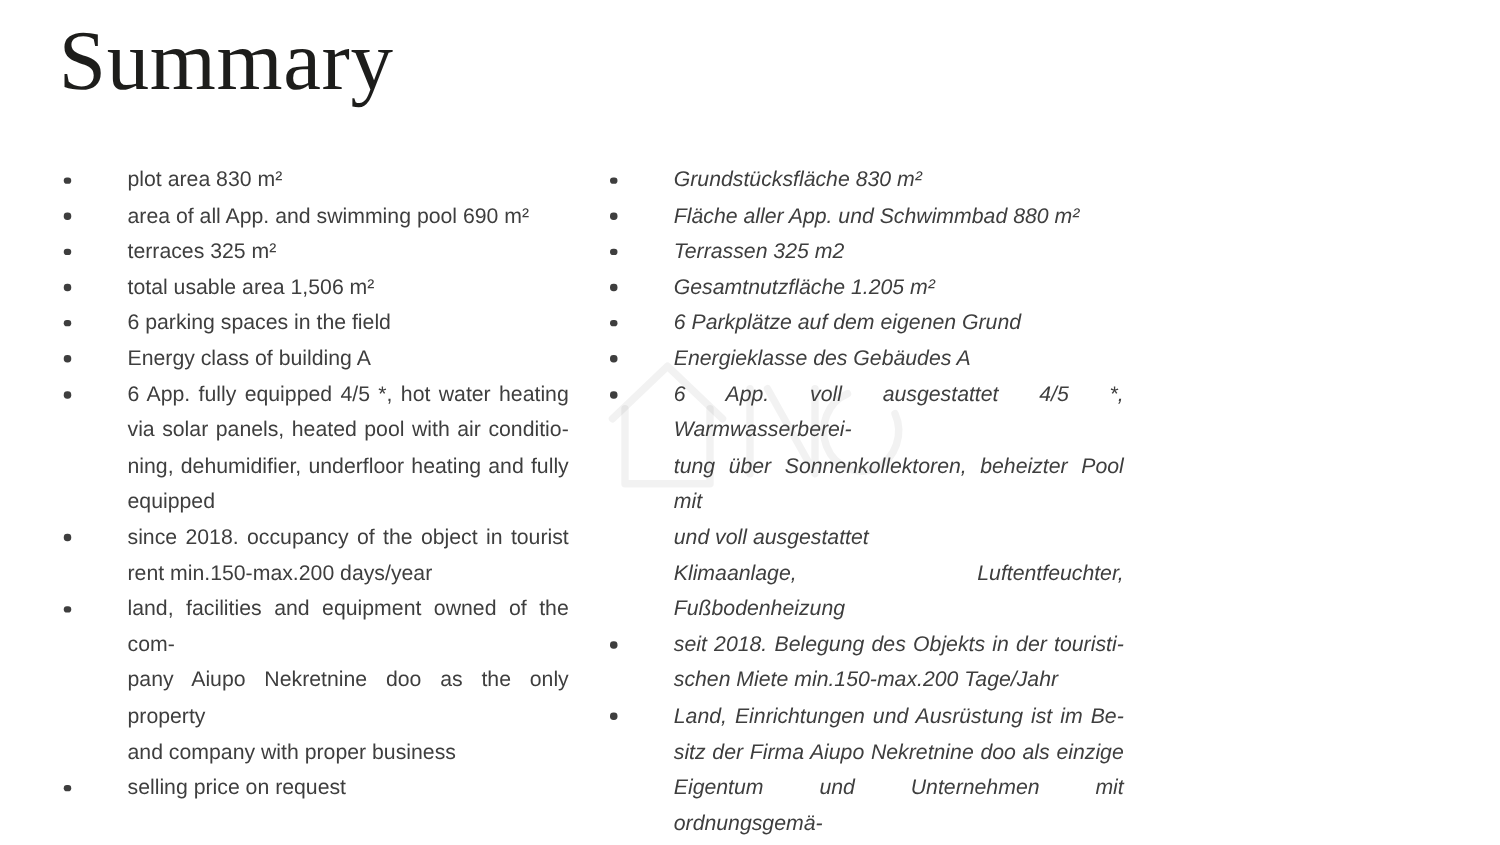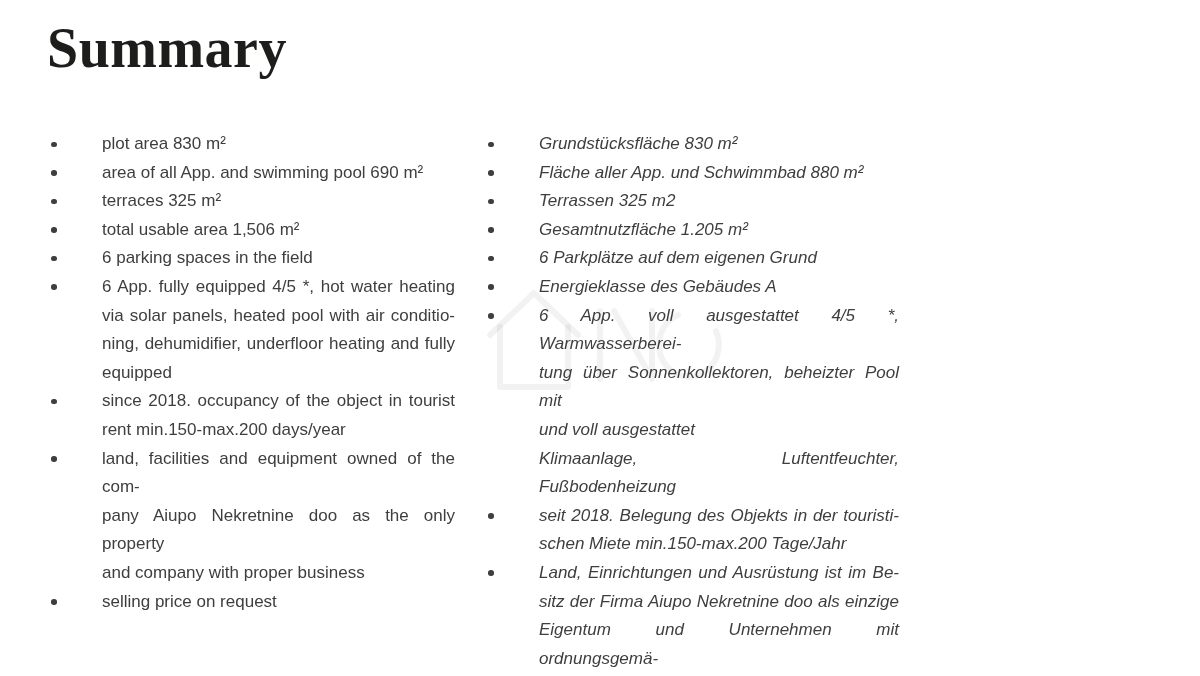--- a/index.html
+++ b/index.html
@@ -11,22 +11,22 @@
   }
   .page {
     position: relative;
     width: 1200px; height: 676px;
     background: #ffffff;
   }
   .title {
     position: absolute;
     left: 47px; top: 13px;
     font-family: "Liberation Serif", serif;
-    font-weight: 700;
-    font-size: 56px;
+    font-weight: 400;
+    font-size: 68px;
     line-height: 70px;
     letter-spacing: 0.5px;
     color: #1d1d1b;
   }
   .watermark {
     position: absolute;
     left: 482px; top: 283px;
     width: 250px; height: 112px;
     opacity: 1;
     pointer-events: none;
@@ -118,20 +118,26 @@
         </li>
         <li class="bullet-item">
           <span class="dot"></span>
           <div class="item-text">
             <div class="line">6 parking spaces in the field</div>
           </div>
         </li>
         <li class="bullet-item">
           <span class="dot"></span>
           <div class="item-text">
+            <div class="line">Energy class of building A</div>
+          </div>
+        </li>
+        <li class="bullet-item">
+          <span class="dot"></span>
+          <div class="item-text">
             <div class="line fill">6 App. fully equipped 4/5 *, hot water heating</div>
             <div class="line fill">via solar panels, heated pool with air conditio-</div>
             <div class="line fill">ning, dehumidifier, underfloor heating and fully</div>
             <div class="line">equipped</div>
           </div>
         </li>
         <li class="bullet-item">
           <span class="dot"></span>
           <div class="item-text">
             <div class="line fill">since 2018. occupancy of the object in tourist</div>

